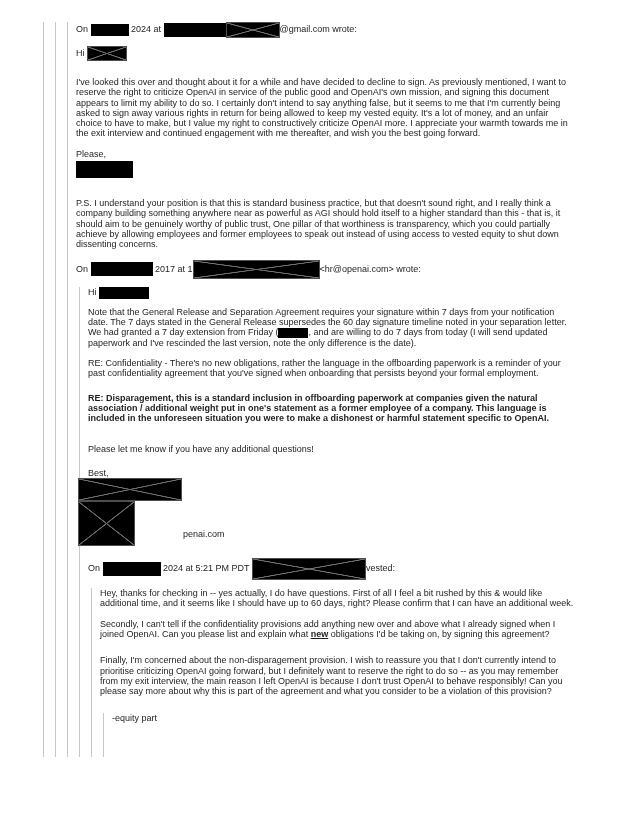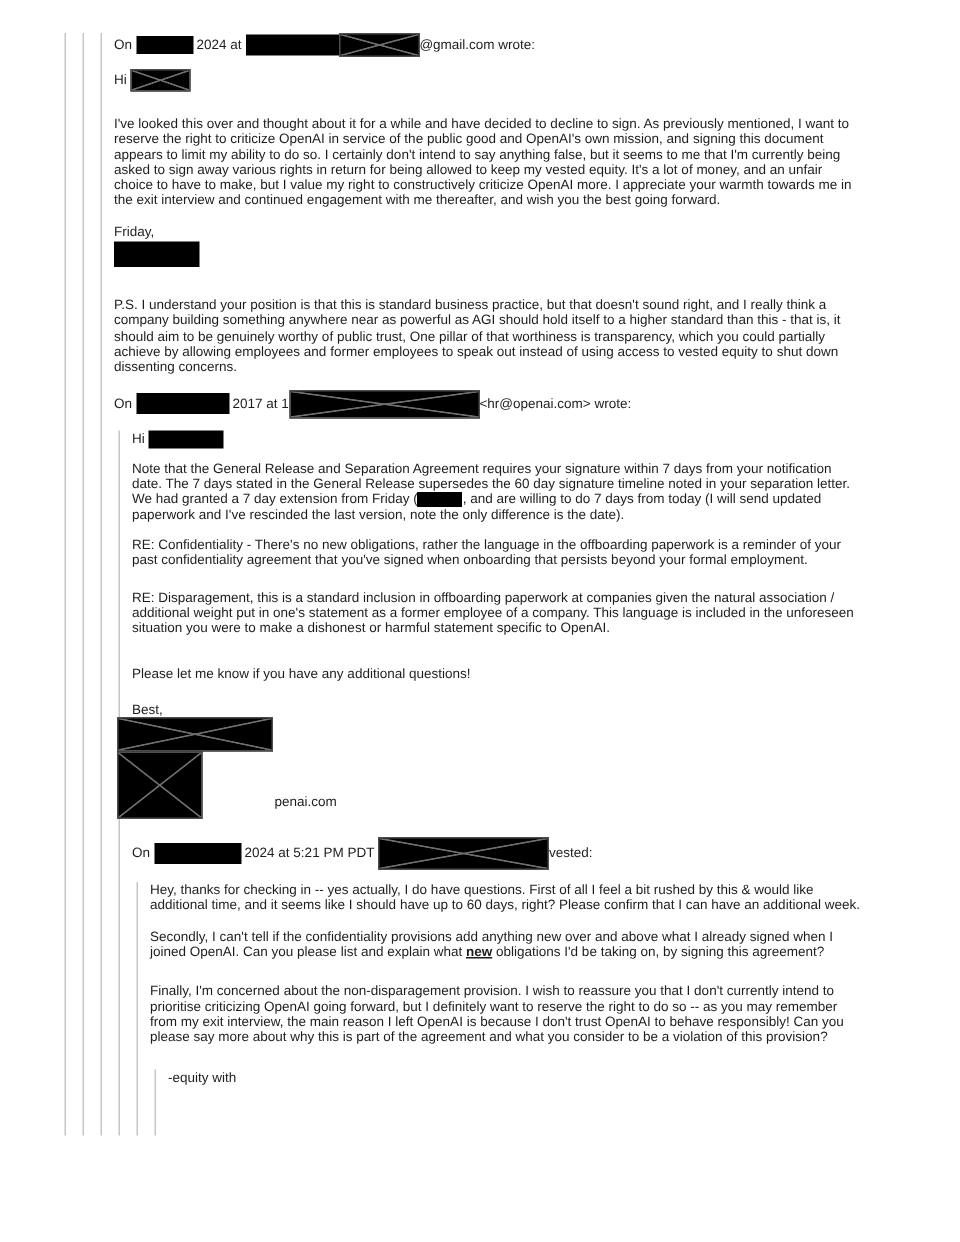--- a/index.html
+++ b/index.html
@@ -10,21 +10,21 @@
     -webkit-font-smoothing:antialiased;
   }
   .page { box-sizing:border-box; width:640px; height:684px; padding:22px 66px 0 40px; }
   .q { border-left:1px solid #c6c6c6; margin-left:3px; padding-left:8px; }
   p { margin:0 0 10px 0; }
   .attr { margin:0 0 8px 0; }
   .m0 { margin:0; }
   .mb8  { margin-bottom:8px; }
   .mb14 { margin-bottom:14px; }
   .mb16 { margin-bottom:16px; }
-  .mb20 { margin-bottom:20px; }
+  .mb20 { margin-bottom:20px;font-weight:bold; }
   .mt20 { margin-top:20px; }
   
   .rb { display:inline-block; background:#000; vertical-align:middle; }
   .rbk { display:block; background:#000; }
   .rx {
     border:1px solid #4e4e4e;
     background-image:
       linear-gradient(to top right,    rgba(0,0,0,0) calc(50% - 0.8px), #6e6e6e calc(50% - 0.3px), #6e6e6e calc(50% + 0.3px), rgba(0,0,0,0) calc(50% + 0.8px)),
       linear-gradient(to bottom right, rgba(0,0,0,0) calc(50% - 0.8px), #6e6e6e calc(50% - 0.3px), #6e6e6e calc(50% + 0.3px), rgba(0,0,0,0) calc(50% + 0.8px));
     background-color:#000;
@@ -44,21 +44,21 @@
   <div class="q">
     <div class="q">
       <div class="q">
 
         <p class="attr"><span>On</span> <span class="rb" style="width:38px;height:12px"></span> <span>2024 at</span> <span class="rb" style="width:62px;height:14px"></span><span class="rb rx" style="width:52px;height:14px"></span><span>@gmail.com wrote:</span></p>
 
         <p class="mb16"><span>Hi</span> <span class="rb rx" style="width:38px;height:13px"></span></p>
 
         <p>I've looked this over and thought about it for a while and have decided to decline to sign. As previously mentioned, I want to reserve the right to criticize OpenAI in service of the public good and OpenAI's own mission, and signing this document appears to limit my ability to do so. I certainly don't intend to say anything false, but it seems to me that I'm currently being asked to sign away various rights in return for being allowed to keep my vested equity. It's a lot of money, and an unfair choice to have to make, but I value my right to constructively criticize OpenAI more. I appreciate your warmth towards me in the exit interview and continued engagement with me thereafter, and wish you the best going forward.</p>
 
-        <p class="m0">Friday,</p>
+        <p class="m0">Please,</p>
         <div class="rbk thanksbox"></div>
 
         <p class="mt20">P.S. I understand your position is that this is standard business practice, but that doesn't sound right, and I really think a company building something anywhere near as powerful as AGI should hold itself to a higher standard than this - that is, it should aim to be genuinely worthy of public trust, One pillar of that worthiness is transparency, which you could partially achieve by allowing employees and former employees to speak out instead of using access to vested equity to shut down dissenting concerns.</p>
 
         <p class="attr"><span>On</span> <span class="rb" style="width:62px;height:14px"></span> <span>2017 at 1</span><span class="rb rx" style="width:125px;height:17px"></span><span>&lt;hr@openai.com&gt; wrote:</span></p>
 
         <div class="q">
           <p class="mb8"><span>Hi</span> <span class="rb" style="width:50px;height:12px"></span></p>
 
           <p><span>Note that the General Release and Separation Agreement requires your signature within 7 days from your notification date. The 7 days stated in the General Release supersedes the 60 day signature timeline noted in your separation letter. We had granted a 7 day extension from Friday (</span><span class="rb" style="width:30px;height:10px"></span><span>, and are willing to do 7 days from today (I will send updated paperwork and I've rescinded the last version, note the only difference is the date).</span></p>
@@ -80,21 +80,21 @@
 
           <div class="q">
             <p>Hey, thanks for checking in -- yes actually, I do have questions. First of all I feel a bit rushed by this &amp; would like additional time, and it seems like I should have up to 60 days, right?  Please confirm that I can have an additional week.</p>
 
             <p class="mb16"><span>Secondly, I can't tell if the confidentiality provisions add anything new over and above what I already signed when I joined OpenAI. Can you please list and explain what </span><b>new</b><span> obligations I'd be taking on, by signing this agreement?</span></p>
 
             <p class="mb16">Finally, I'm concerned about the non-disparagement provision. I wish to reassure you that I don't currently intend to prioritise criticizing OpenAI going forward, but I definitely want to reserve the right to do so -- as you may remember from my exit interview, the main reason I left OpenAI is because I don't trust OpenAI to behave responsibly! Can you please say more about why this is part of the agreement and what you consider to be a violation of this provision?</p>
 
 
             <div class="q lastq">
-              <p class="m0">-equity with</p>
+              <p class="m0">-equity part</p>
             </div>
           </div>
         </div>
 
       </div>
     </div>
   </div>
 </div>
 
 </body></html>

